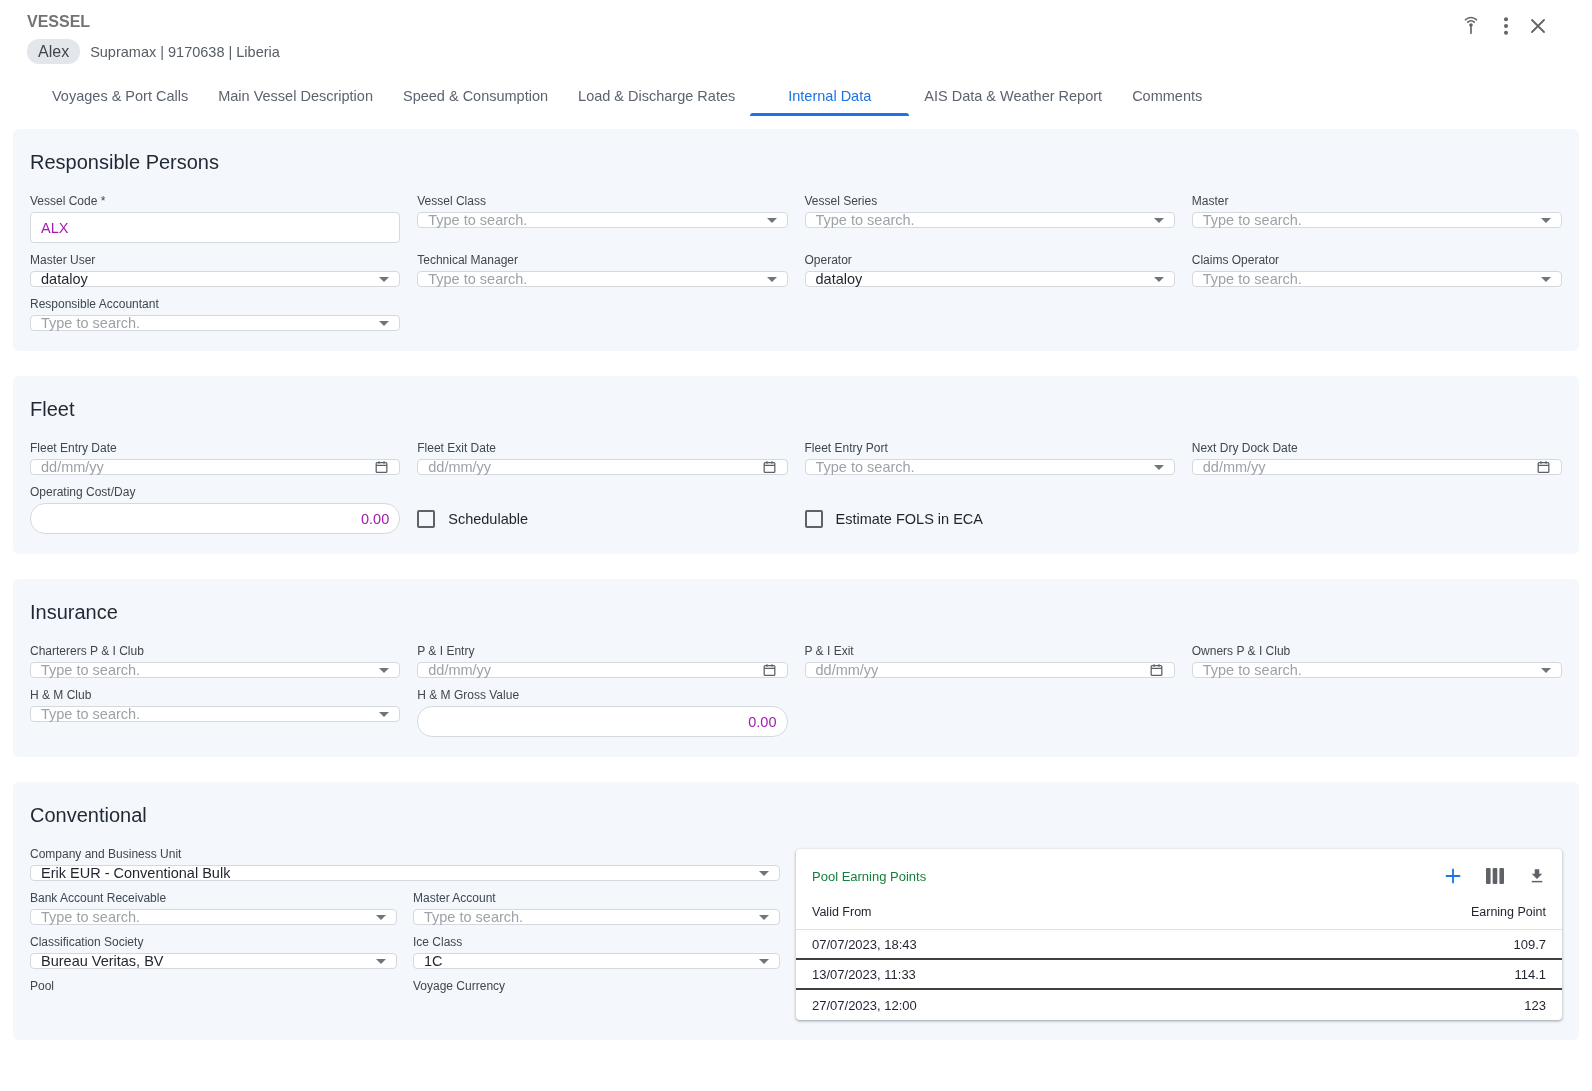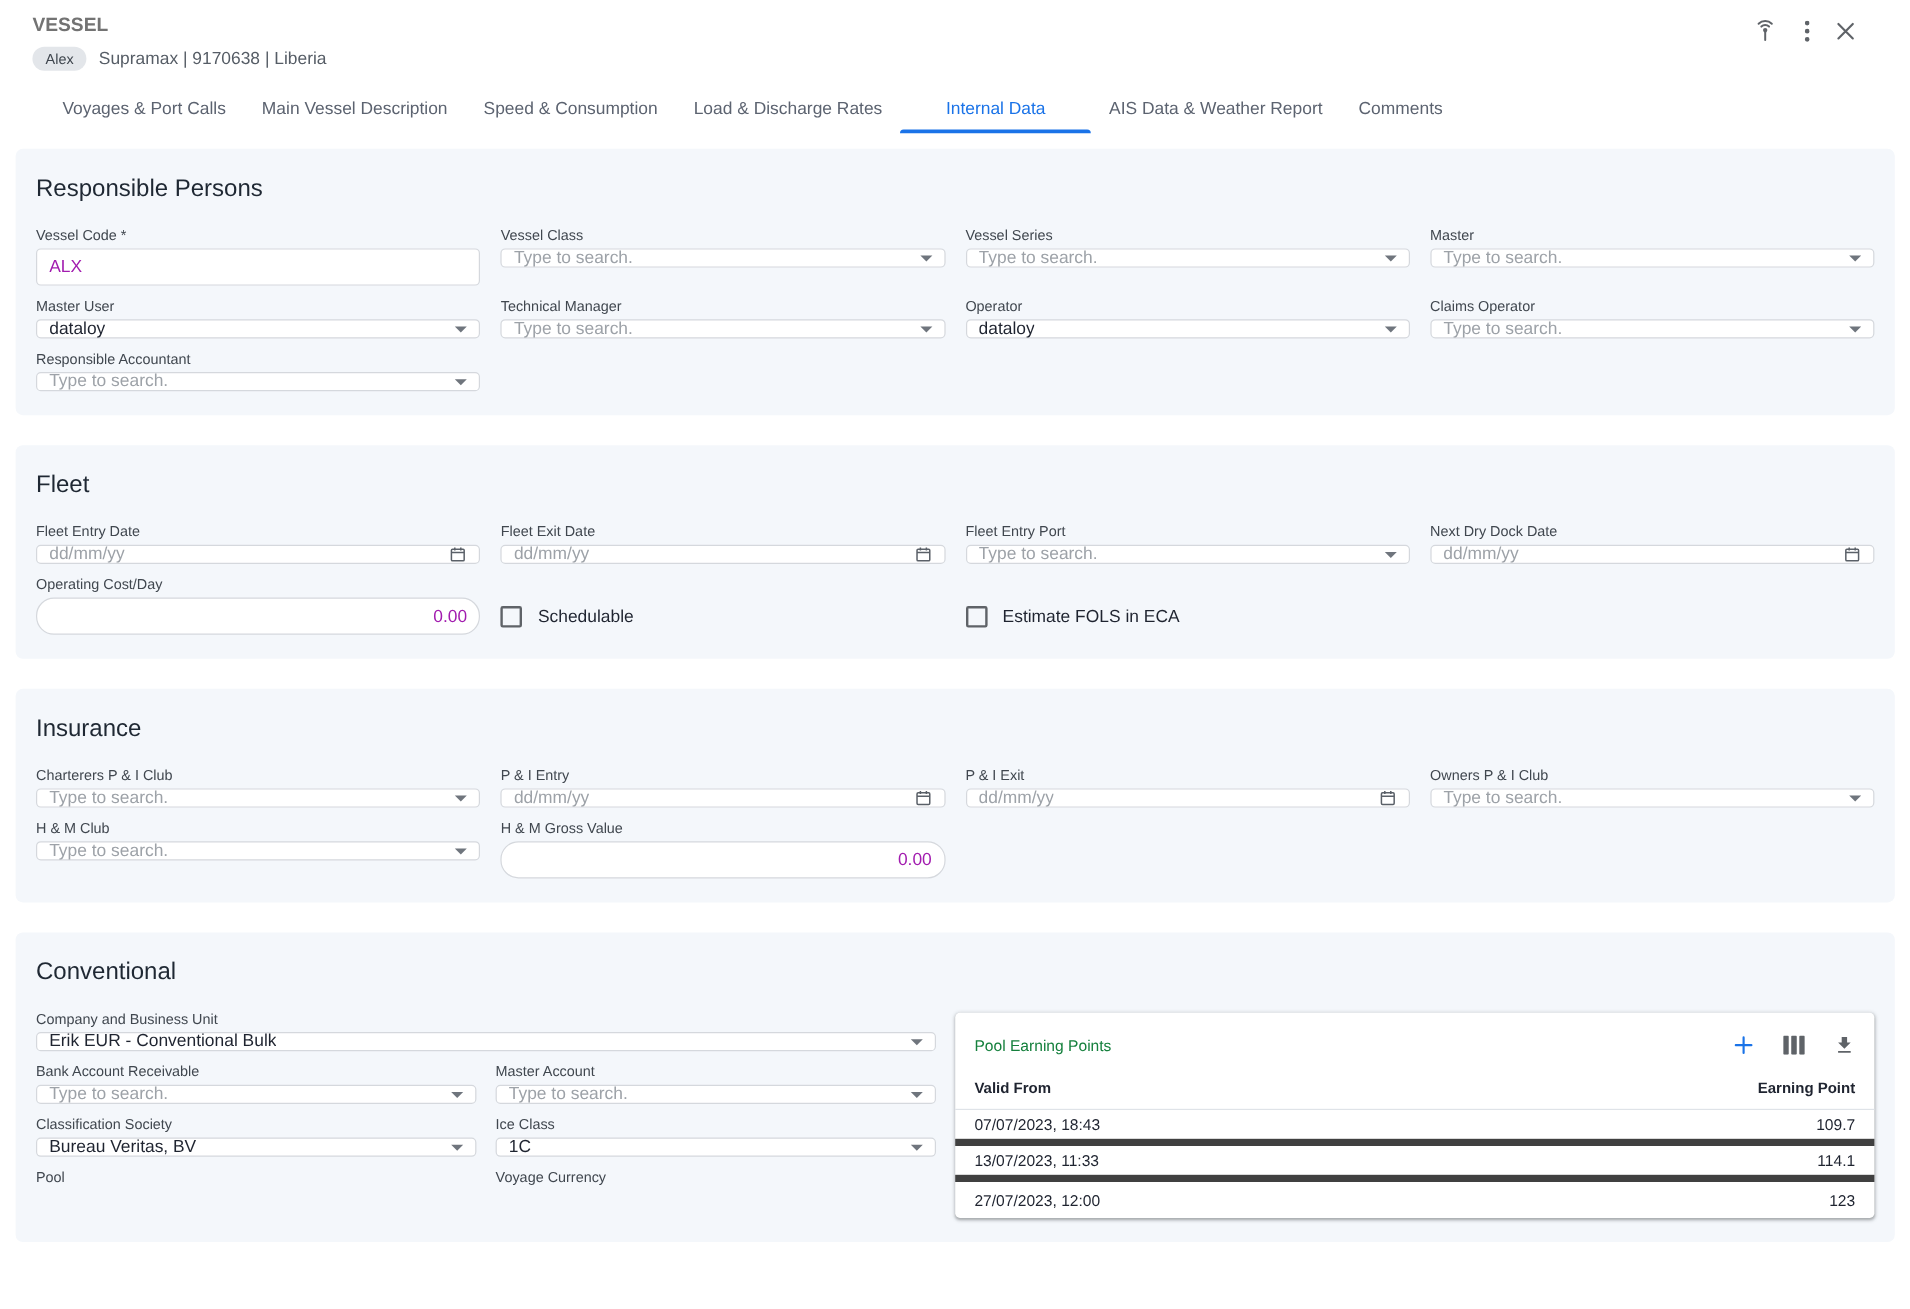--- a/index.html
+++ b/index.html
@@ -3,21 +3,21 @@
 <meta charset="utf-8">
 <style>
   *{box-sizing:border-box;margin:0;padding:0;}
   html,body{background:#fff;}
   body{width:1592px;min-height:1091px;font-family:"Liberation Sans",sans-serif;color:#202124;position:relative;}
 
   
   .header{padding:13px 27px 0;position:relative;}
   .header-title{font-size:16px;font-weight:700;color:#737373;}
   .header-sub{display:flex;align-items:center;gap:10px;margin-top:8px;}
-  .badge{background:#e3e6ea;color:#3f464e;font-size:12px;padding:3px 11px;border-radius:12px;line-height:1.2;}
+  .badge{background:#e3e6ea;color:#3f464e;font-size:16px;padding:3px 11px;border-radius:12px;line-height:1.2;}
   .subtitle{font-size:14.5px;color:#565d66;font-weight:500;}
   .header-icons{position:absolute;top:15px;right:46px;display:flex;align-items:center;gap:22px;}
   .icon-btn{display:flex;align-items:center;justify-content:center;cursor:pointer;}
 
   
   .tabs{display:flex;align-items:stretch;margin-top:12px;padding-left:0;}
   .tab{padding:12px 15px;font-size:14.5px;color:#5c6370;cursor:pointer;position:relative;white-space:nowrap;}
   .tab.first{padding-left:28px;margin-left:24px;}
   .tab.active{color:#1a73e8;font-weight:500;padding:12px 38px;}
   .tab.active::after{content:"";position:absolute;left:0;right:0;bottom:0;height:3px;background:#1a73e8;border-radius:3px 3px 0 0;}
@@ -47,22 +47,22 @@
   
   .misc-grid{display:grid;grid-template-columns:750px 1fr;column-gap:16px;align-items:start;}
   .misc-left{display:grid;grid-template-columns:1fr 1fr;column-gap:16px;row-gap:10px;}
   .span2{grid-column:1 / -1;}
 
   
   .card{background:#fff;border-radius:4px;box-shadow:0 1px 2px rgba(60,64,67,.3),0 1px 3px 1px rgba(60,64,67,.15);margin-top:2px;}
   .card-header{display:flex;align-items:center;justify-content:space-between;padding:18px 16px 14px;}
   .card-title{font-size:13px;color:#15803d;}
   .card-actions{display:flex;align-items:center;gap:24px;}
-  .table-head{display:flex;justify-content:space-between;align-items:center;padding:6px 16px 10px;border-bottom:1px solid #dfe3e8;font-size:12.5px;font-weight:700;color:#1f2430;}
-  .table-row{display:flex;justify-content:space-between;align-items:center;padding:0 16px;height:30px;font-size:13px;color:#1f2430;border-bottom:6px solid #404040;cursor:pointer;}
+  .table-head{display:flex;justify-content:space-between;align-items:center;padding:6px 16px 10px;border-bottom:1px solid #dfe3e8;font-size:12.5px;font-weight:400;color:#1f2430;}
+  .table-row{display:flex;justify-content:space-between;align-items:center;padding:0 16px;height:30px;font-size:13px;color:#1f2430;border-bottom:2px solid #404040;cursor:pointer;}
   .table-row:last-child{border-bottom:none;}
 </style>
 </head>
 <body>
 
 <div class="header">
   <div class="header-title">VESSEL</div>
   <div class="header-sub">
     <span class="badge">Alex</span>
     <span class="subtitle">Supramax | 9170638 | Liberia</span>

